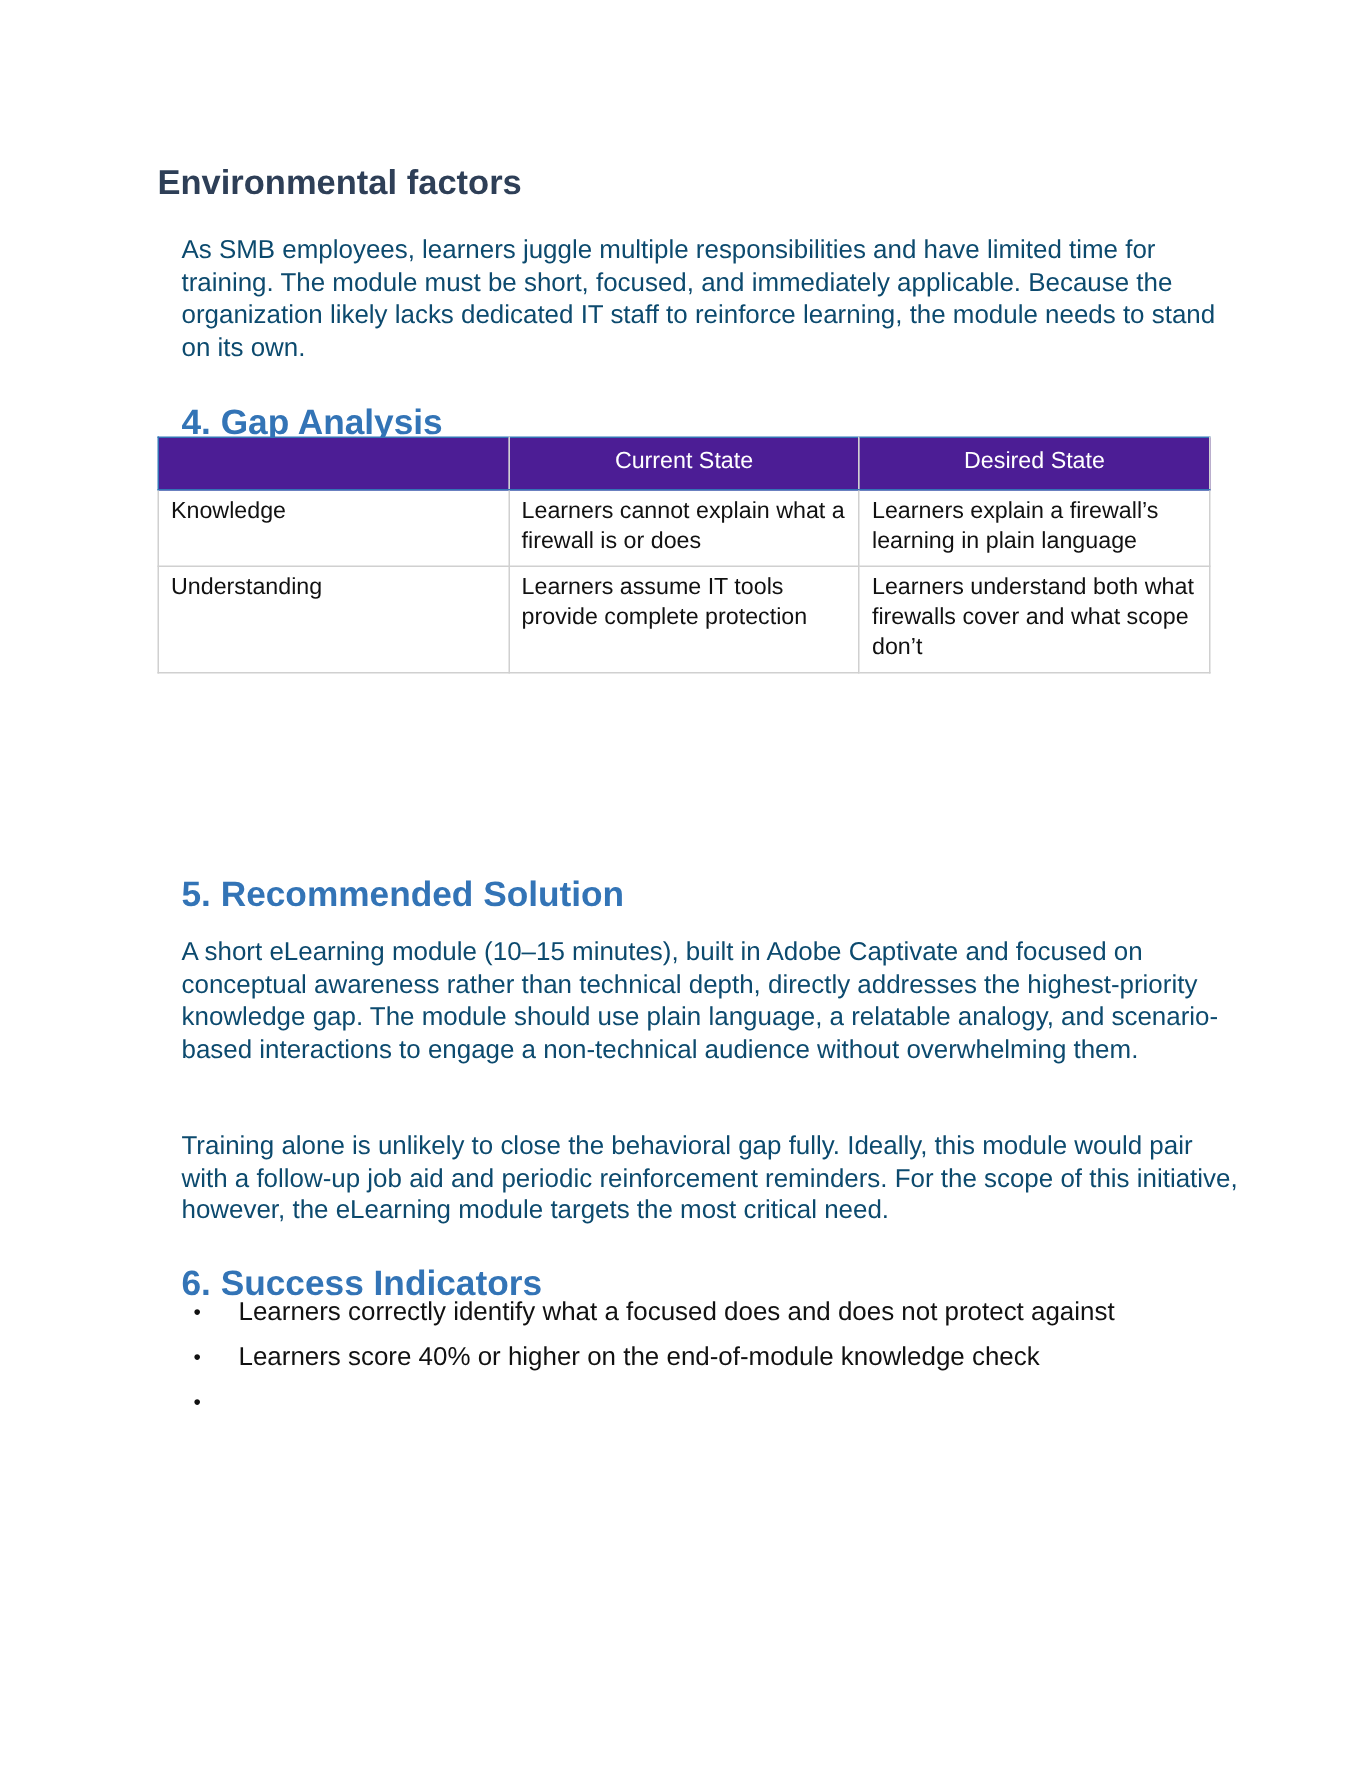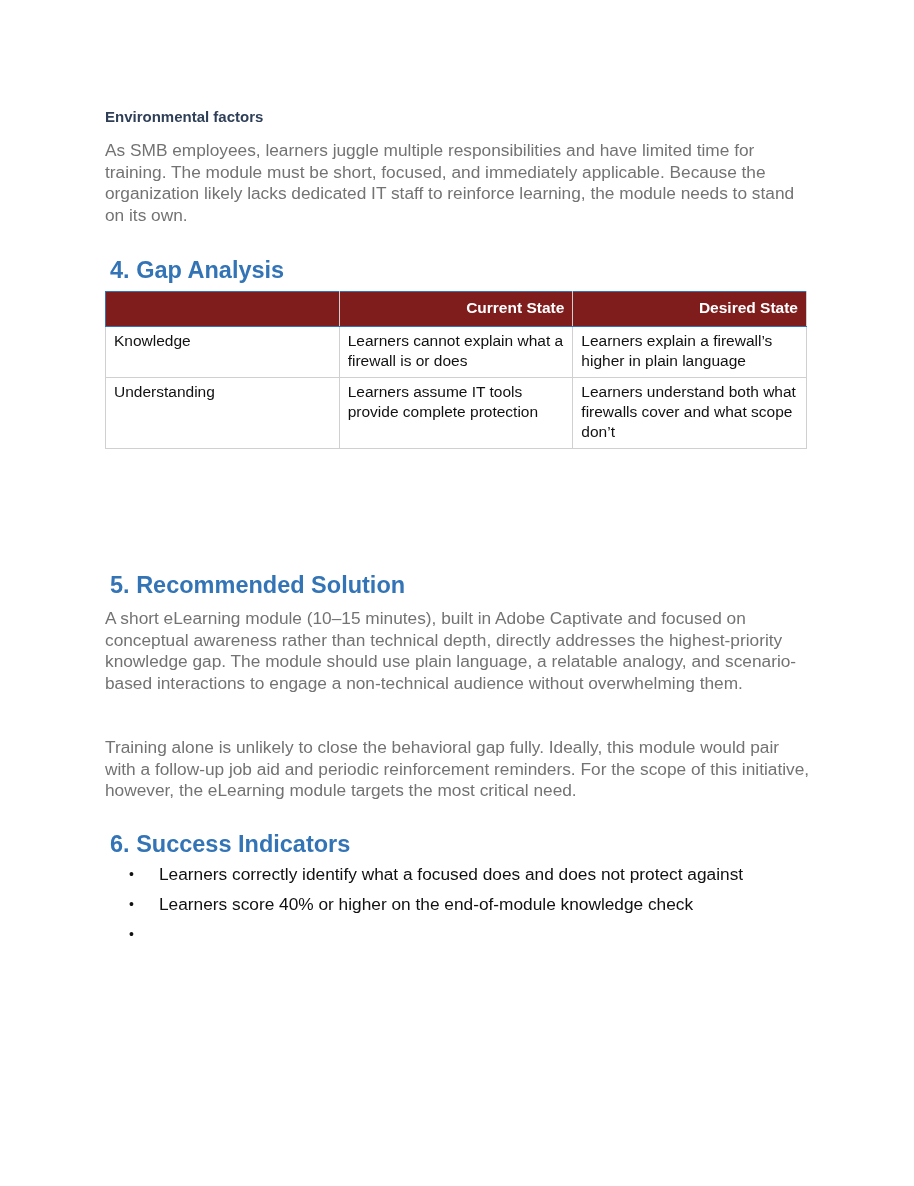--- a/index.html
+++ b/index.html
@@ -1,24 +1,24 @@
 <!DOCTYPE html>
 <html><head>
 <meta charset="utf-8">
 <style>
   html, body { margin: 0; padding: 0; background: #ffffff; }
   body { width: 914px; height: 1186px; position: relative; font-family: "Liberation Sans", sans-serif; color: #111111; }
   .page { position: absolute; left: 105px; top: 0; width: 702px; }
-  .h3 { position: absolute; top: 108px; left: 0; font-size: 15px; font-weight: bold; color: #2e3f57; margin: 0; }
-  .para { font-size: 17.3px; line-height: 21.6px; margin: 0; color: #737373; }
+  .h3 { position: absolute; top: 108px; left: 0; font-size: 23px; font-weight: bold; color: #2e3f57; margin: 0; }
+  .para { font-size: 17.3px; line-height: 21.6px; margin: 16px; color: #0c4a6e; }
   #env-para { position: absolute; top: 140px; left: 0; width: 702px; }
-  .h2 { font-size: 23.5px; font-weight: bold; color: #3374b6; margin: 5px; position: absolute; left: 0; }
+  .h2 { font-size: 23.5px; font-weight: bold; color: #3374b6; margin: 16px; position: absolute; left: 0; }
   #gap-title { top: 252px; }
   table { position: absolute; top: 291px; left: 0; width: 702px; border-collapse: collapse; font-size: 15.5px; line-height: 20px; }
-  th { background: #7f1d1d; color: #ffffff; text-align: right; font-weight: bold; padding: 6px 8px 8px 8px; height: 18px; border: 1px solid #3374b6; border-right: 1px solid #d0d0d0; }
+  th { background: #4c1d95; color: #ffffff; text-align: center; font-weight: normal; padding: 6px 8px 8px 8px; height: 18px; border: 1px solid #3374b6; border-right: 1px solid #d0d0d0; }
   td { border: 1px solid #d0d0d0; padding: 4px 8px 6px 8px; vertical-align: top; color: #111; }
   col.c1 { width: 234px; } col.c2 { width: 234px; } col.c3 { width: 234px; }
   #sol-title { top: 567px; }
   #sol-para1 { position: absolute; top: 608px; left: 0; width: 705px; }
   #sol-para2 { position: absolute: top: 0; }
   #sol-para2 { position: absolute; top: 737px; left: 0; width: 705px; }
   #succ-title { top: 826px; }
   ul { position: absolute; top: 864px; left: 0; margin: 0; padding: 0; list-style: none; width: 702px; }
   li { position: relative; padding-left: 54px; font-size: 17.3px; line-height: 21.6px; margin-bottom: 8.5px; }
   li .bullet { position: absolute; left: 24px; top: 0; font-size: 14px; }
@@ -41,21 +41,21 @@
       <tr>
         <th></th>
         <th>Current State</th>
         <th>Desired State</th>
       </tr>
     </thead>
     <tbody>
       <tr>
         <td>Knowledge</td>
         <td>Learners cannot explain what a firewall is or does</td>
-        <td>Learners explain a firewall’s higher in plain language</td>
+        <td>Learners explain a firewall’s learning in plain language</td>
       </tr>
       <tr>
         <td>Understanding</td>
         <td>Learners assume IT tools provide complete protection</td>
         <td>Learners understand both what firewalls cover and what scope don’t</td>
       </tr>
     </tbody>
   </table>
 
   <h2 class="h2" id="sol-title">5. Recommended Solution</h2>

